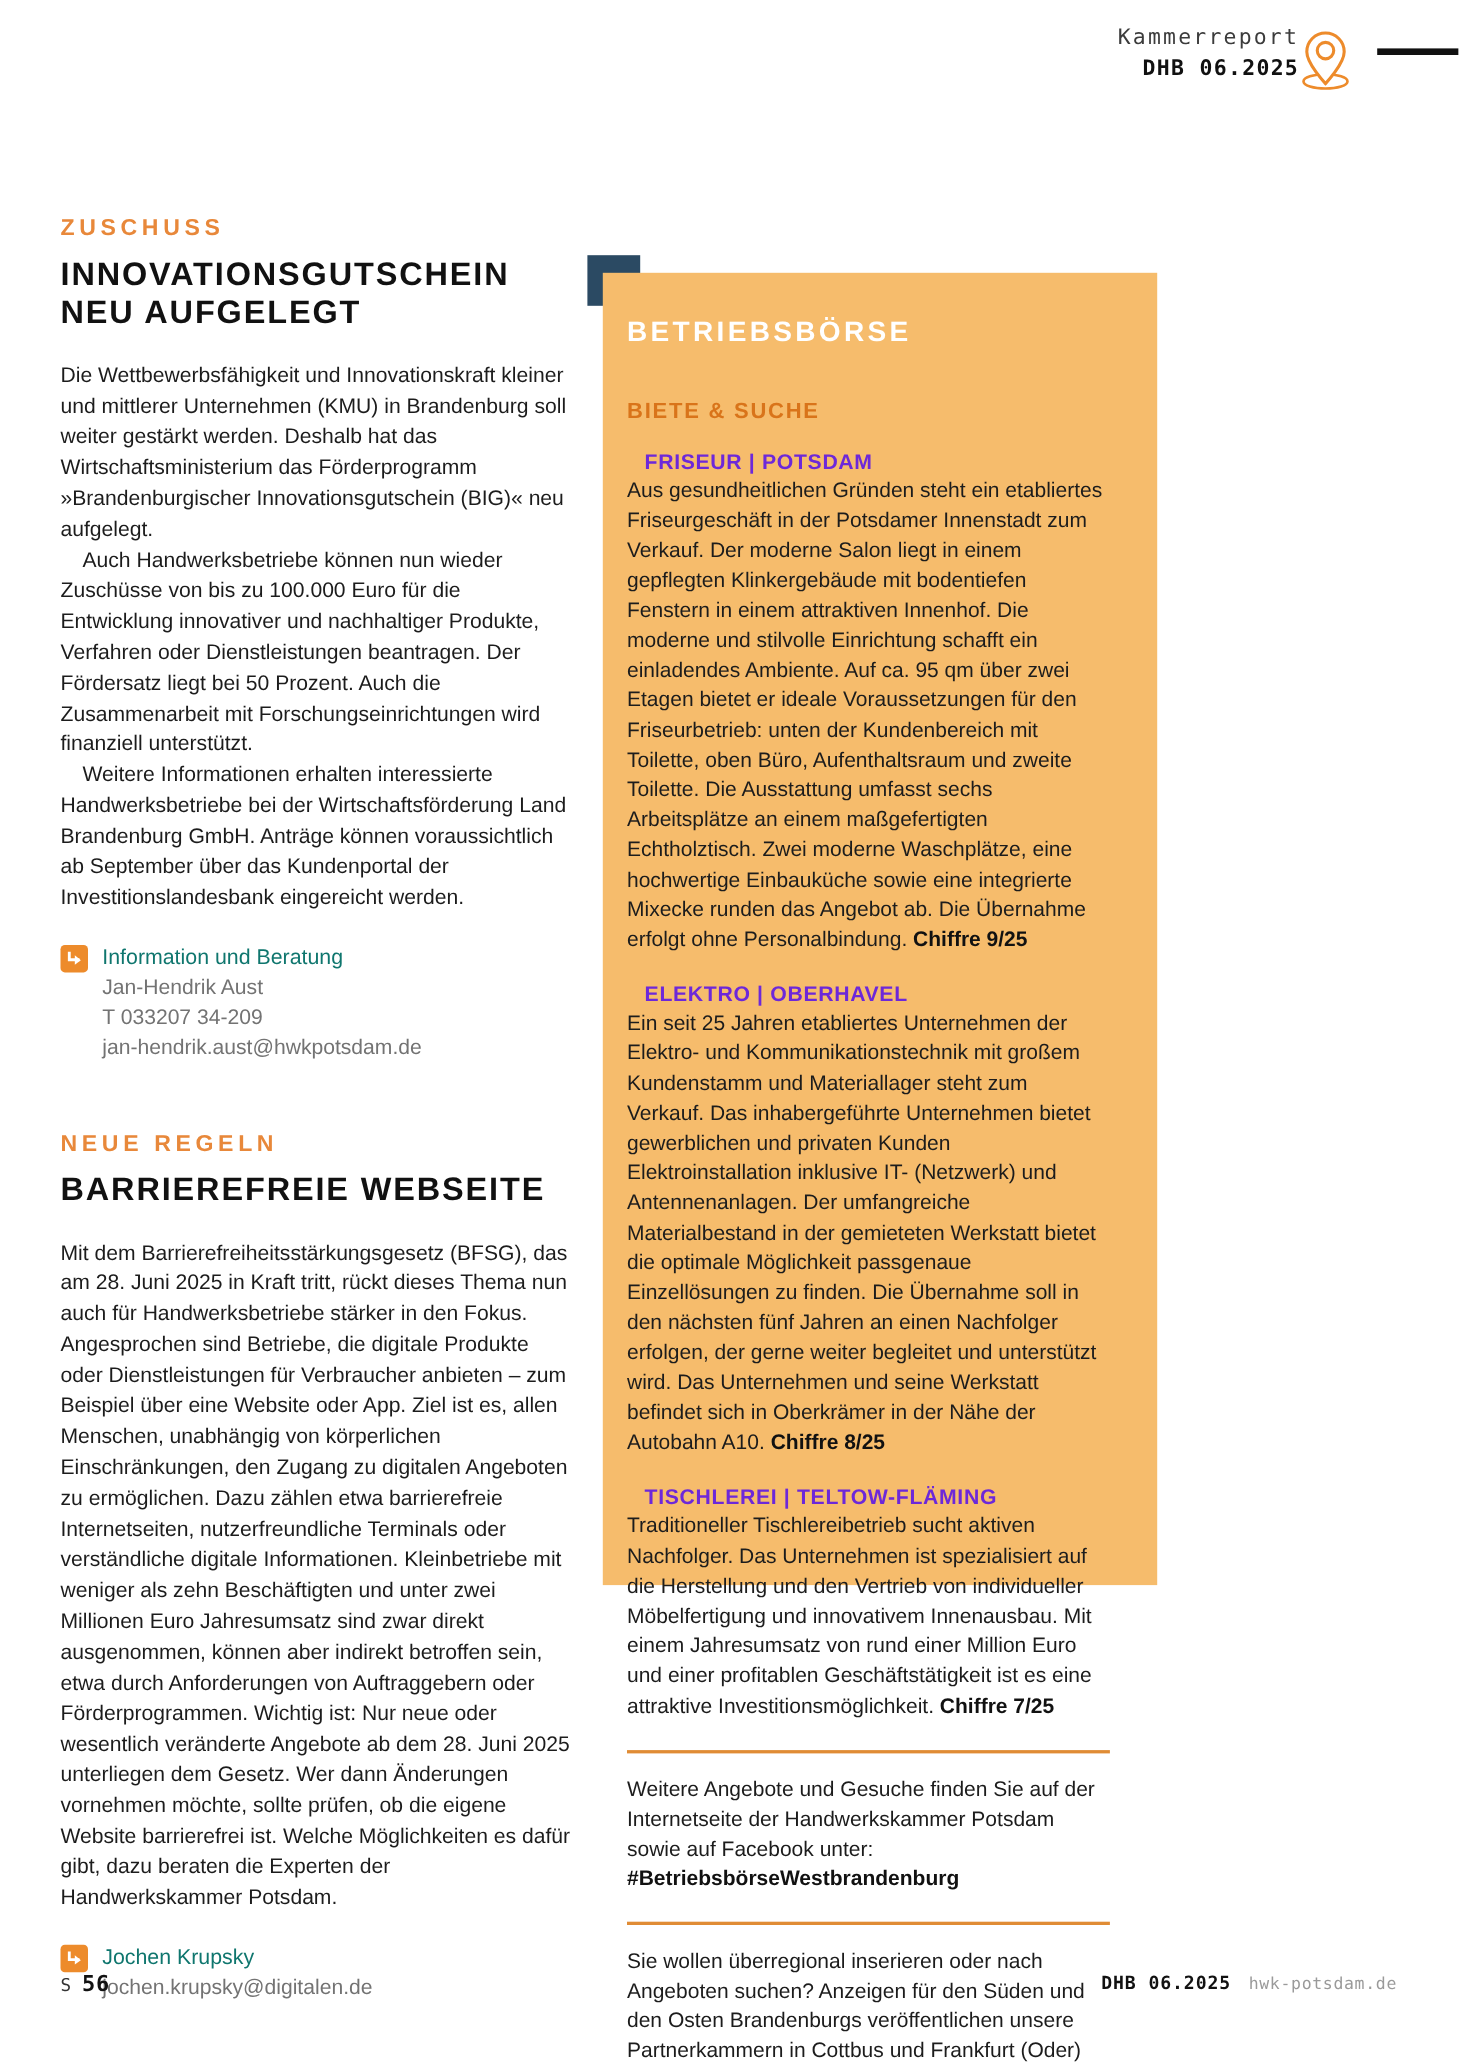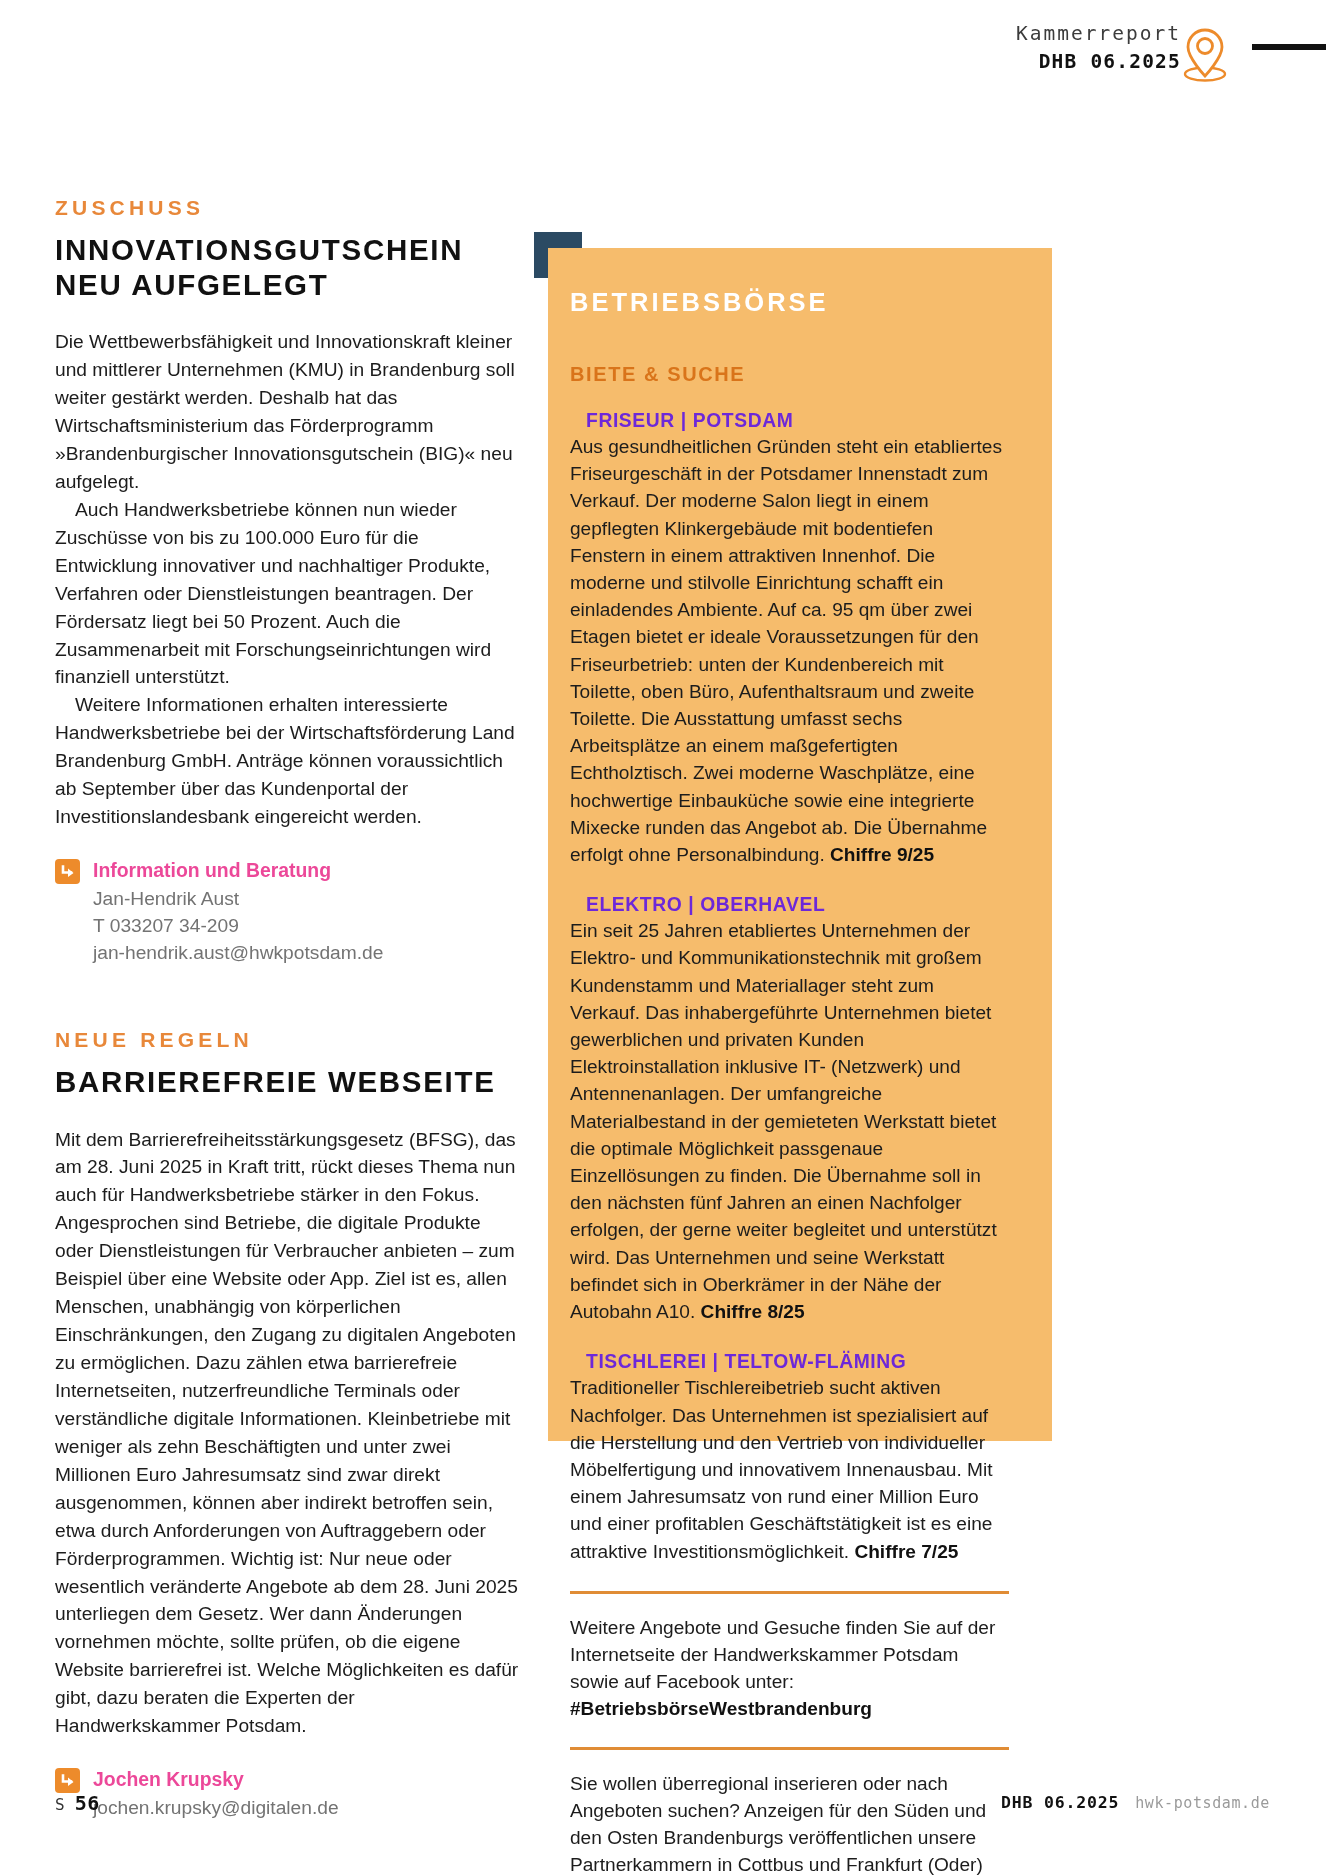--- a/index.html
+++ b/index.html
@@ -112,22 +112,22 @@
     left: 0;
     top: 2px;
     width: 25px;
     height: 25px;
     background: #ed8b2b;
     border-radius: 4px;
   }
   .contact-icon svg { display: block; }
   .contact-name {
     font-size: 19.4px;
-    font-weight: bold;
-    color: #ec4899;
+    font-weight: normal;
+    color: #0f766e;
     line-height: 1.42;
   }
   .contact-line {
     font-size: 19.2px;
     color: #737373;
     line-height: 1.42;
   }
 
   .section-gap { height: 62px; }
 

